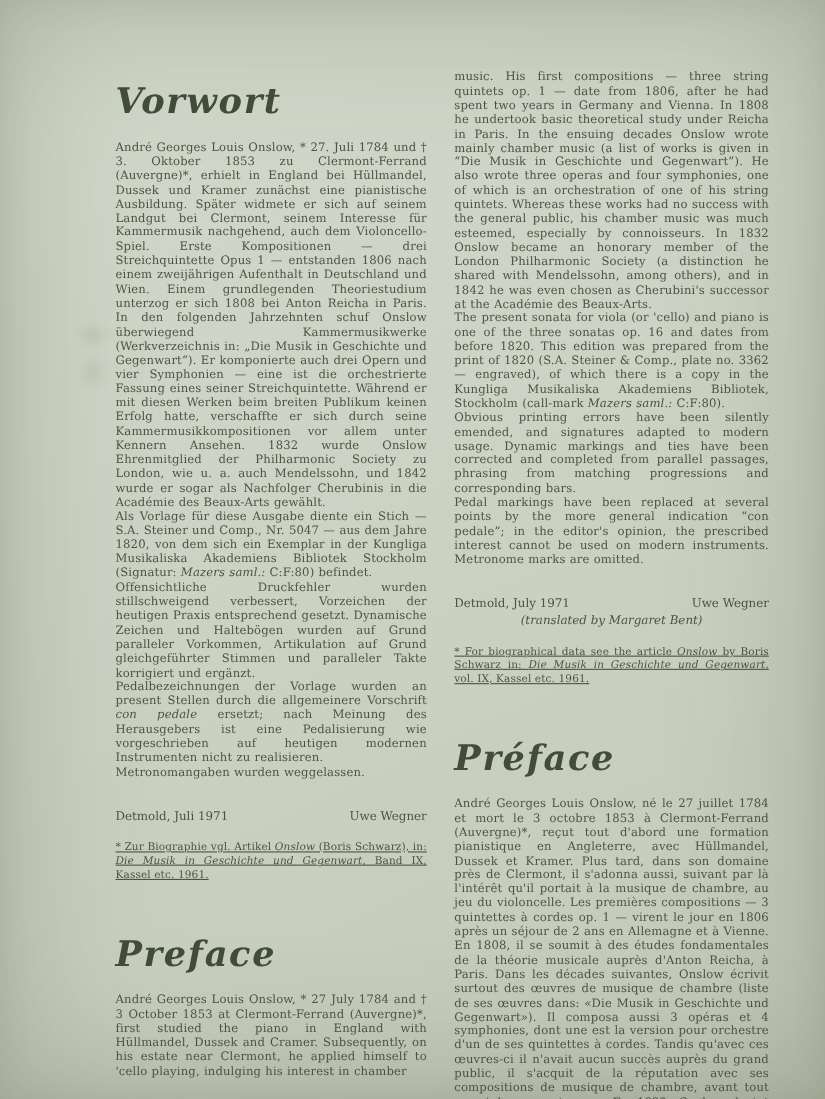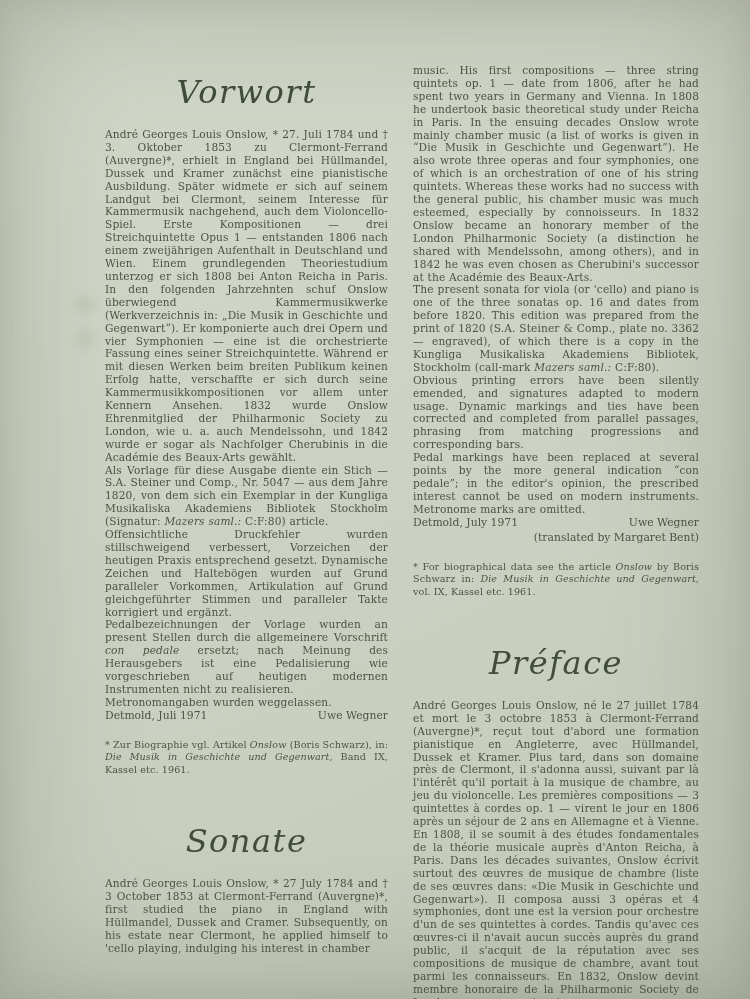--- a/index.html
+++ b/index.html
@@ -18,68 +18,68 @@
     position:absolute; pointer-events:none; opacity:0.55; filter:blur(3px);
   }
   .bleed-a { left:68px; top:292px; width:34px; height:26px;
     background:radial-gradient(ellipse at center, rgba(120,135,110,0.35), rgba(120,135,110,0) 70%); }
   .bleed-b { left:70px; top:322px; width:30px; height:34px;
     background:radial-gradient(ellipse at center, rgba(120,135,110,0.30), rgba(120,135,110,0) 70%); }
   .col { position:absolute; }
   .col-left  { left:105px; top:73px;  width:283px; }
   .col-right { left:413px; top:64px;  width:286px; }
   .section-title {
-    font-size:32px; font-style:italic; font-weight:normal;
-    letter-spacing:1.5px; margin:0 0 17px 0; color:#414c3b;text-align:center;
+    font-size:32px; font-style:italic; font-weight:bold;
+    letter-spacing:1.5px; margin:0 0 17px 0; color:#414c3b;
   }
   .mid-title { margin-top:46px; }
   .body-text p {
     margin:0; font-size:10.6px; line-height:12.9px;
     text-align:justify; letter-spacing:0.12px; word-spacing:0.3px;
     hyphens:auto; -webkit-hyphens:auto;
   }
   .signoff {
     display:flex; justify-content:space-between;
-    font-size:10.8px; line-height:13px; margin-top:0;
+    font-size:10.8px; line-height:13px; margin-top:26px;
   }
   .translated {
-    text-align:right; font-size:10.8px; line-height:13px; margin-top:2px;
+    text-align:center; font-style:italic; font-size:10.8px; line-height:13px; margin-top:2px;
   }
   .footnote {
     font-size:9.6px; line-height:12.4px; text-align:justify;
-    margin-top:17px; letter-spacing:0.1px; hyphens:auto; -webkit-hyphens:auto;
+    margin-top:17px; letter-spacing:0.1px; hyphens:auto;text-decoration:underline; -webkit-hyphens:auto;
   }
   .it { font-style:italic;margin-top:19px; }
 </style>
 </head>
 <body>
 
 <div class="page">
   <div class="bleed bleed-a"></div>
   <div class="bleed bleed-b"></div>
 
   <div class="col col-left" lang="de">
     <h1 class="section-title">Vorwort</h1>
 
     <div class="body-text">
       <p><span>André Georges Louis Onslow, * 27. Juli 1784 und † 3. Oktober 1853 zu Clermont-Ferrand (Auvergne)*, erhielt in England bei Hüllmandel, Dussek und Kramer zunächst eine pianistische Ausbildung. Später widmete er sich auf seinem Landgut bei Clermont, seinem Interesse für Kammermusik nachgehend, auch dem Violoncello-Spiel. Erste Kompositionen — drei Streichquintette Opus 1 — entstanden 1806 nach einem zweijährigen Aufenthalt in Deutschland und Wien. Einem grundlegenden Theoriestudium unterzog er sich 1808 bei Anton Reicha in Paris. In den folgenden Jahrzehnten schuf Onslow überwiegend Kammermusikwerke (Werkverzeichnis in: „Die Musik in Geschichte und Gegenwart“). Er komponierte auch drei Opern und vier Symphonien — eine ist die orchestrierte Fassung eines seiner Streichquintette. Während er mit diesen Werken beim breiten Publikum keinen Erfolg hatte, verschaffte er sich durch seine Kammermusikkompositionen vor allem unter Kennern Ansehen. 1832 wurde Onslow Ehrenmitglied der Philharmonic Society zu London, wie u. a. auch Mendelssohn, und 1842 wurde er sogar als Nachfolger Cherubinis in die Académie des Beaux-Arts gewählt.</span></p>
-      <p><span>Als Vorlage für diese Ausgabe diente ein Stich — S.A. Steiner und Comp., Nr. 5047 — aus dem Jahre 1820, von dem sich ein Exemplar in der Kungliga Musikaliska Akademiens Bibliotek Stockholm (Signatur: </span><span class="it">Mazers saml.:</span><span> C:F:80) article.</span></p>
+      <p><span>Als Vorlage für diese Ausgabe diente ein Stich — S.A. Steiner und Comp., Nr. 5047 — aus dem Jahre 1820, von dem sich ein Exemplar in der Kungliga Musikaliska Akademiens Bibliotek Stockholm (Signatur: </span><span class="it">Mazers saml.:</span><span> C:F:80) befindet.</span></p>
       <p><span>Offensichtliche Druckfehler wurden stillschweigend verbessert, Vorzeichen der heutigen Praxis entsprechend gesetzt. Dynamische Zeichen und Haltebögen wurden auf Grund paralleler Vorkommen, Artikulation auf Grund gleichgeführter Stimmen und paralleler Takte korrigiert und ergänzt.</span></p>
       <p><span>Pedalbezeichnungen der Vorlage wurden an present Stellen durch die allgemeinere Vorschrift </span><span class="it">con pedale</span><span> ersetzt; nach Meinung des Herausgebers ist eine Pedalisierung wie vorgeschrieben auf heutigen modernen Instrumenten nicht zu realisieren.</span></p>
       <p><span>Metronomangaben wurden weggelassen.</span></p>
     </div>
 
     <div class="signoff">
       <span>Detmold, Juli 1971</span>
       <span>Uwe Wegner</span>
     </div>
 
     <div class="footnote"><span>* Zur Biographie vgl. Artikel </span><span class="it">Onslow</span><span> (Boris Schwarz), in: </span><span class="it">Die Musik in Geschichte und Gegenwart</span><span>, Band IX, Kassel etc. 1961.</span></div>
 
-    <h1 class="section-title mid-title" lang="en">Sonate</h1>
+    <h1 class="section-title mid-title" lang="en">Preface</h1>
 
     <div class="body-text" lang="en">
       <p><span>André Georges Louis Onslow, * 27 July 1784 and † 3 October 1853 at Clermont-Ferrand (Auvergne)*, first studied the piano in England with Hüllmandel, Dussek and Cramer. Subsequently, on his estate near Clermont, he applied himself to 'cello playing, indulging his interest in chamber</span></p>
     </div>
   </div>
 
   <div class="col col-right" lang="en">
     <div class="body-text">
       <p><span>music. His first compositions — three string quintets op. 1 — date from 1806, after he had spent two years in Germany and Vienna. In 1808 he undertook basic theoretical study under Reicha in Paris. In the ensuing decades Onslow wrote mainly chamber music (a list of works is given in “Die Musik in Geschichte und Gegenwart”). He also wrote three operas and four symphonies, one of which is an orchestration of one of his string quintets. Whereas these works had no success with the general public, his chamber music was much esteemed, especially by connoisseurs. In 1832 Onslow became an honorary member of the London Philharmonic Society (a distinction he shared with Mendelssohn, among others), and in 1842 he was even chosen as Cherubini's successor at the Académie des Beaux-Arts.</span></p>
       <p><span>The present sonata for viola (or 'cello) and piano is one of the three sonatas op. 16 and dates from before 1820. This edition was prepared from the print of 1820 (S.A. Steiner &amp; Comp., plate no. 3362 — engraved), of which there is a copy in the Kungliga Musikaliska Akademiens Bibliotek, Stockholm (call-mark </span><span class="it">Mazers saml.:</span><span> C:F:80).</span></p>

